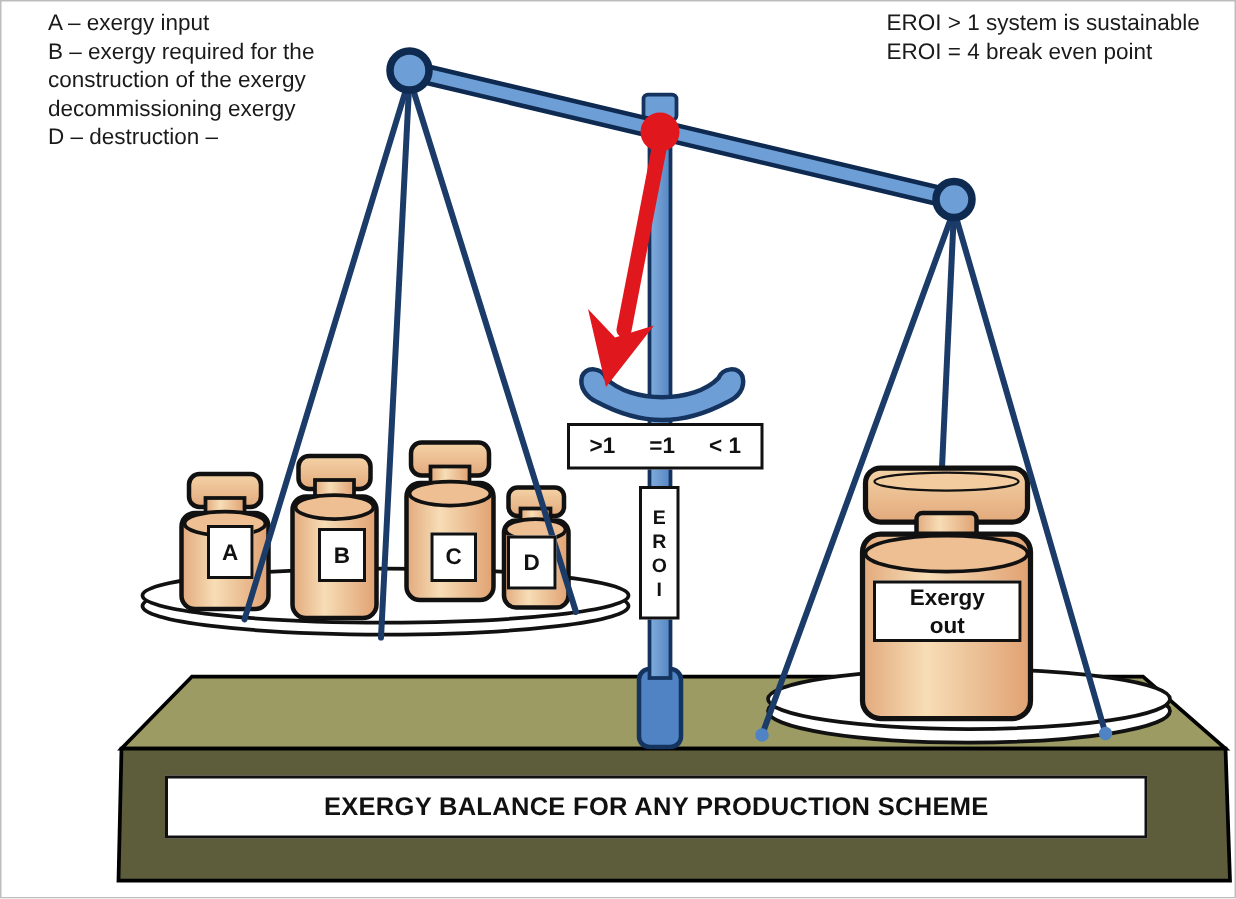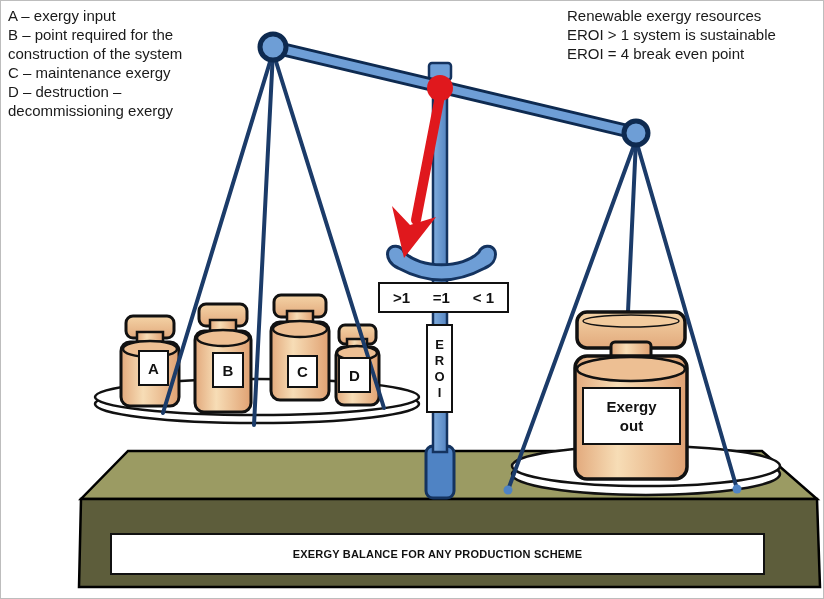--- a/index.html
+++ b/index.html
@@ -2,21 +2,21 @@
 <html><head>
 <meta charset="utf-8">
 <style>
   html,body{margin:0;padding:0;background:#fff;}
   .frame{
     position:relative;width:824px;height:599px;background:#ffffff;overflow:hidden;
     font-family:"Liberation Sans",sans-serif;color:#111;
     box-shadow:inset 0 0 0 1px #bdbdbd;
   }
   .frame svg{position:absolute;left:0;top:0;}
-  .legend{position:absolute;font-size:15px;line-height:19px;white-space:nowrap;color:#1a1a1a;}
+  .legend{position:absolute;font-size:15px;line-height:19px;white-space:nowrap;color:#1a1a1a;margin-left:24px;}
   .legend-left{left:8px;top:6px;}
   .legend-right{left:567px;top:6px;}
   .box{background:#fff;border:2px solid #111;box-sizing:border-box;position:absolute;}
   .indicator{
     left:378px;top:282px;width:131px;height:31px;
     display:flex;align-items:center;justify-content:space-between;
     padding:0 13px;font-weight:bold;font-size:15px;
   }
   .eroi{
     left:426px;top:324px;width:27px;height:89px;
@@ -25,28 +25,28 @@
   }
   .jar-label{
     display:flex;align-items:center;justify-content:center;
     font-weight:bold;font-size:15px;
   }
   .jar-a{left:138px;top:350px;width:31px;height:36px;}
   .jar-b{left:212px;top:352px;width:32px;height:36px;}
   .jar-c{left:287px;top:355px;width:31px;height:33px;}
   .jar-d{left:338px;top:357px;width:33px;height:36px;}
   .jar-out{
-    left:582px;top:387px;width:99px;height:58px;
+    left:582px;top:387px;width:99px;height:41px;
     display:flex;align-items:center;justify-content:center;text-align:center;
     font-weight:bold;font-size:15px;line-height:19px;padding:0 18px;
   }
   .banner{
-    left:110px;top:533px;width:655px;height:42px;
+    left:110px;top:517px;width:655px;height:42px;
     display:flex;align-items:center;justify-content:center;
-    font-weight:bold;font-size:11px;letter-spacing:.2px;white-space:nowrap;
+    font-weight:bold;font-size:17px;letter-spacing:.2px;white-space:nowrap;
   }
 </style>
 </head>
 <body>
 
 <div class="frame">
 
   <svg width="824" height="599" viewBox="0 0 824 599">
     <defs>
       <linearGradient id="tanH" x1="0" y1="0" x2="1" y2="0">
@@ -144,29 +144,27 @@
 
     <g>
       <circle cx="440" cy="88" r="13" fill="#e0181d"></circle>
       <line x1="440" y1="96" x2="416" y2="220" stroke="#e0181d" stroke-width="10" stroke-linecap="round"></line>
       <polygon points="404,258 392,206 410,225 436,217" fill="#e0181d"></polygon>
     </g>
   </svg>
 
   <div class="legend legend-left">
     <div>A – exergy input</div>
-    <div>B – point required for the</div>
-    <div>construction of the system</div>
-    <div>C – maintenance exergy</div>
+    <div>B – exergy required for the</div>
+    <div>construction of the exergy</div>
+    <div>decommissioning exergy</div>
     <div>D – destruction –</div>
-    <div>decommissioning exergy</div>
   </div>
 
   <div class="legend legend-right">
-    <div>Renewable exergy resources</div>
     <div>EROI &gt; 1 system is sustainable</div>
     <div>EROI = 4 break even point</div>
   </div>
 
   <div class="box indicator">
     <span>&gt;1</span>
     <span>=1</span>
     <span>&lt; 1</span>
   </div>
 

